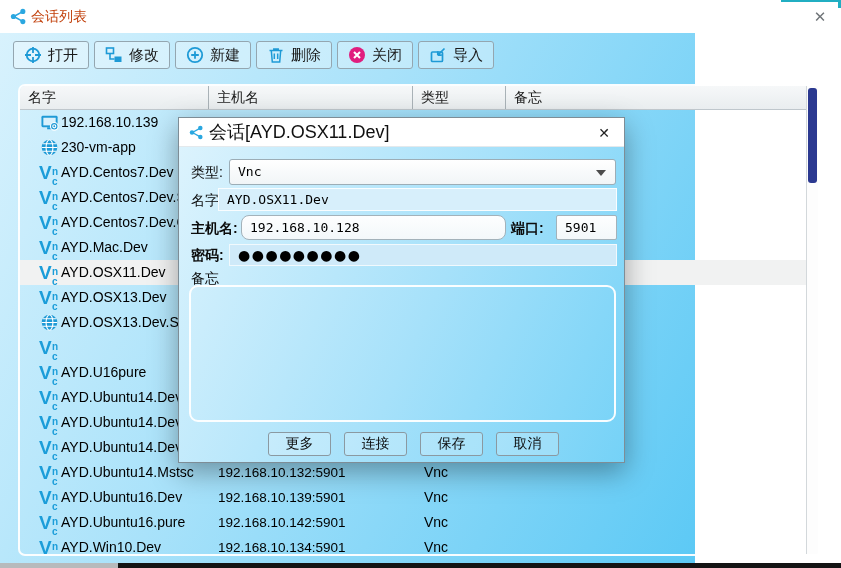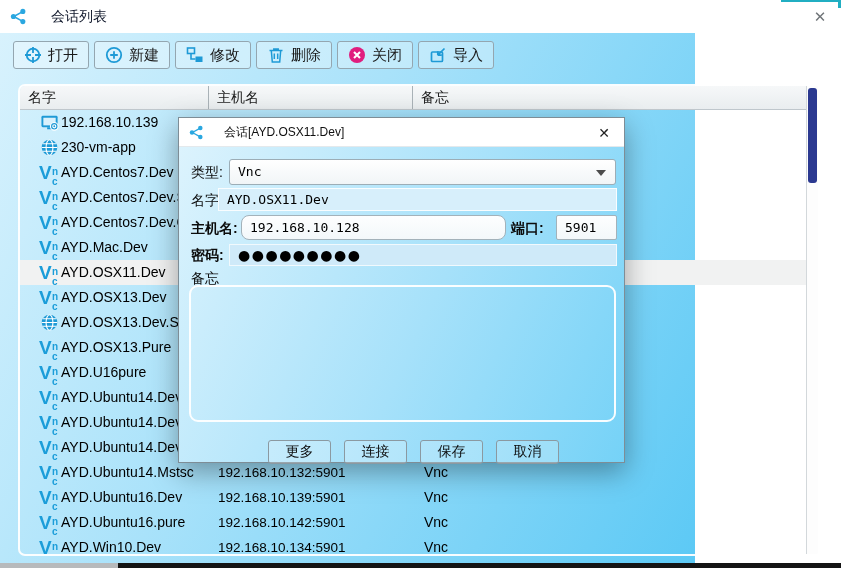--- a/index.html
+++ b/index.html
@@ -2,21 +2,21 @@
 <html><head>
 <meta charset="utf-8">
 <style>
   * { margin:0; padding:0; box-sizing:border-box; }
   html,body { width:841px; height:568px; }
   body { font-family:"Liberation Sans", sans-serif; position:relative; overflow:hidden; background:#fff; }
   .app { position:absolute; inset:0; }
 
   
   .titlebar { position:absolute; left:0; top:0; width:841px; height:33px; background:#ffffff; display:flex; align-items:center; padding-left:10px; }
-  .titlebar .app-title { color:#0f172a; font-size:14px; margin-left:24px; }
+  .titlebar .app-title { color:#c2410c; font-size:14px; margin-left:4px; }
   .win-close { position:absolute; right:9px; top:6px; width:24px; height:21px; color:#6f7478; font-size:15px; line-height:21px; text-align:center; cursor:default; }
   .teal-a { position:absolute; left:781px; top:0; width:60px; height:2px; background:#21aec2; }
   .teal-b { position:absolute; left:838px; top:0; width:3px; height:8px; background:#21aec2; }
 
   .body { position:absolute; left:0; top:33px; width:695px; height:530px;
           background:linear-gradient(118deg,#d8f2fd 0%,#a9e2fa 42%,#5cc9f5 100%); }
 
   
   .toolbar { position:absolute; left:13px; top:8px; display:flex; gap:5px; }
   .tbtn { display:flex; align-items:center; gap:6px; height:28px; padding:0 10px;
@@ -48,21 +48,21 @@
   .vnc-logo b { position:absolute; left:14px; top:-3px; font-size:10px; }
   .vnc-logo u { position:absolute; left:14px; top:7px; font-size:10px; text-decoration:none; }
 
   .scrolltrack { position:absolute; left:786px; top:0; width:12px; height:468px; background:#fdfdfd; border-left:1px solid #d3d8db; }
   .scrollthumb { position:absolute; left:1px; top:2px; width:9px; height:95px; background:#2b3990; border-radius:3px; }
 
   
   .dialog { position:absolute; left:178px; top:84px; width:447px; height:346px; z-index:10;
             border:1px solid #7e8d96; box-shadow:0 9px 26px rgba(0,0,0,0.35); background:#fff; }
   .dlg-titlebar { position:absolute; left:0; top:0; right:0; height:29px; background:#ffffff; display:flex; align-items:center; padding-left:10px; border-bottom:1px solid #e4e9ec; }
-  .dlg-title { font-size:12px; color:#101010; margin-left:20px; }
+  .dlg-title { font-size:18px; color:#101010; margin-left:5px; }
   .dlg-close { position:absolute; right:10px; top:5px; width:20px; height:20px; text-align:center; line-height:20px; font-size:14px; color:#222; cursor:default; }
   .dlg-body { position:absolute; left:0; top:29px; right:0; bottom:0;
               background:linear-gradient(115deg,#dcf3fd 0%,#a6e1fa 55%,#75d2f7 100%); }
 
   .dlbl { position:absolute; font-size:14px; color:#0c0c0c; }
   .dlbl.bold { font-weight:bold; }
 
   .combo { position:absolute; left:50px; top:12px; width:387px; height:26px;
            background:linear-gradient(#ffffff,#f1f5f7); border:1px solid #9cadb6; border-radius:3px;
            font-family:"DejaVu Sans Mono", monospace; font-size:13px; color:#000; line-height:24px; padding-left:8px; }
@@ -72,21 +72,21 @@
   .fld { position:absolute; font-family:"DejaVu Sans Mono", monospace; font-size:13px; color:#000; padding-left:8px; outline:none; }
   .fld-name { left:39px; top:41px; width:399px; height:23px; background:#d7effb; border:1px solid rgba(255,255,255,0.85); }
   .fld-host { left:62px; top:68px; width:265px; height:25px; background:linear-gradient(#fdfeff,#f3f8fa); border:1px solid #a3b2ba; border-radius:8px; }
   .fld-port { left:377px; top:68px; width:61px; height:25px; background:linear-gradient(#fdfeff,#f3f8fa); border:1px solid #a3b2ba; border-radius:2px; }
   .fld-pwd  { left:50px; top:97px; width:388px; height:22px; background:#cfeaf9; border:1px solid rgba(255,255,255,0.7);
               font-family:"DejaVu Sans", sans-serif; font-size:14px; letter-spacing:1.5px; line-height:20px; }
   .memo { position:absolute; left:10px; top:138px; width:427px; height:137px; background:transparent;
           border:2px solid rgba(255,255,255,0.95); border-radius:9px; resize:none; outline:none; }
   .dlg-btnrow { position:absolute; left:0; top:285px; width:100%; display:flex; justify-content:center; gap:13px; padding-left:24px; }
   .dbtn { width:63px; height:24px; border:1px solid #8b99a1; border-radius:3px; background:rgba(255,255,255,0.22);
-          font-family:"Liberation Sans", sans-serif; font-size:14px; color:#0c0c0c; cursor:default;margin-top:8px; }
+          font-family:"Liberation Sans", sans-serif; font-size:14px; color:#0c0c0c; cursor:default; }
 
   
   .strip-gray { position:absolute; left:0; top:563px; width:118px; height:5px; background:#b7babc; }
   .strip-dark { position:absolute; left:118px; top:563px; width:723px; height:5px; background:#141414; }
 </style>
 </head>
 <body>
 
 <div class="app">
 
@@ -111,33 +111,33 @@
 
     <div class="toolbar">
       <button class="tbtn">
         <svg width="18" height="18" viewBox="0 0 18 18" fill="none" stroke="#1e9ad6" stroke-width="1.8">
           <circle cx="9" cy="9" r="6.3"></circle>
             <path d="M9 1v6M9 11v6M1 9h6M11 9h6"></path>
           </svg>
         <span>打开</span>
       </button>
       <button class="tbtn">
-        <svg width="18" height="18" viewBox="0 0 18 18" fill="none" stroke="#1e9ad6" stroke-width="1.8">
-          <circle cx="9" cy="9" r="7.2"></circle>
-            <path d="M9 5.2v7.6M5.2 9h7.6"></path>
-          </svg>
-        <span>新建</span>
-      </button>
-      <button class="tbtn">
         <svg width="18" height="18" viewBox="0 0 18 18">
           <rect x="1.5" y="2" width="7" height="5.5" fill="none" stroke="#1e9ad6" stroke-width="1.6"></rect>
           <rect x="9.5" y="10.5" width="7" height="5.5" fill="#1e9ad6"></rect>
           <path d="M5 7.5v5.5h4.5" fill="none" stroke="#1e9ad6" stroke-width="1.6"></path>
           </svg>
         <span>修改</span>
+      </button>
+      <button class="tbtn">
+        <svg width="18" height="18" viewBox="0 0 18 18" fill="none" stroke="#1e9ad6" stroke-width="1.8">
+          <circle cx="9" cy="9" r="7.2"></circle>
+            <path d="M9 5.2v7.6M5.2 9h7.6"></path>
+          </svg>
+        <span>新建</span>
       </button>
       <button class="tbtn">
         <svg width="18" height="18" viewBox="0 0 18 18" fill="none" stroke="#1e9ad6" stroke-width="1.5">
           <path d="M2.5 4.5h13M6.8 4.5V3h4.4v1.5M4.3 4.5l1 11.5h7.4l1-11.5M7.3 7.5v5.5M10.7 7.5v5.5"></path>
           </svg>
         <span>删除</span>
       </button>
       <button class="tbtn">
         <svg width="18" height="18" viewBox="0 0 18 18">
           <circle cx="9" cy="9" r="8" fill="#e01e7e"></circle>
@@ -299,21 +299,20 @@
   </div>
           <div class="row" style="top: 249px;">
     <div class="c-cell c-namewrap">
       <span class="c-icon">
                 <span class="vnc-logo">
                   <i>V</i>
                   <b>n</b>
                   <u>c</u>
                 </span>
               </span>
-      <span class="c-name">AYD.OSX13.Pure</span>
     </div>
     <div class="c-cell c-host"></div>
     <div class="c-cell c-type"></div>
     <div class="c-cell c-memo"></div>
   </div>
           <div class="row" style="top: 274px;">
     <div class="c-cell c-namewrap">
       <span class="c-icon">
                 <span class="vnc-logo">
                   <i>V</i>
@@ -429,20 +428,21 @@
       <span class="c-name">AYD.Win10.Dev</span>
     </div>
     <div class="c-cell c-host">192.168.10.134:5901</div>
     <div class="c-cell c-type">Vnc</div>
     <div class="c-cell c-memo"></div>
   </div>
         </div>
       <div class="thead">
         <div class="th th1">名字</div>
         <div class="th th2">主机名</div>
+        <div class="th th3">类型</div>
         <div class="th th4">备忘</div>
       </div>
       <div class="scrolltrack">
         <div class="scrollthumb"></div>
       </div>
     </div>
 
     <div class="dialog">
       <div class="dlg-titlebar">
         <svg width="15" height="15" viewBox="0 0 18 18">

